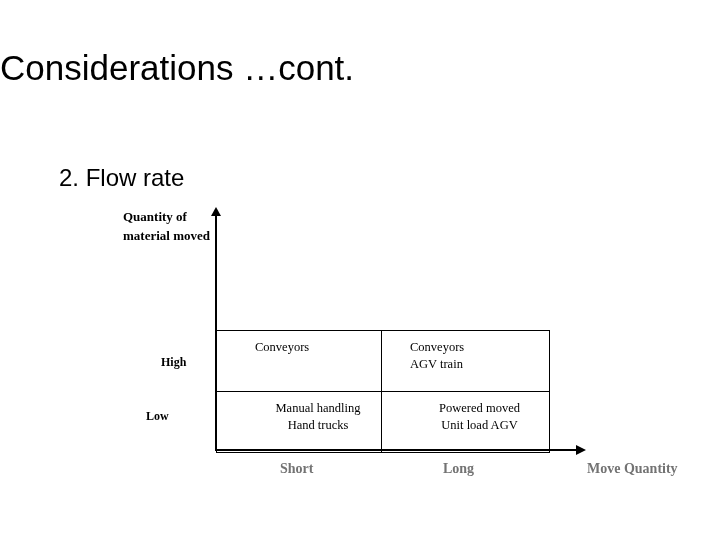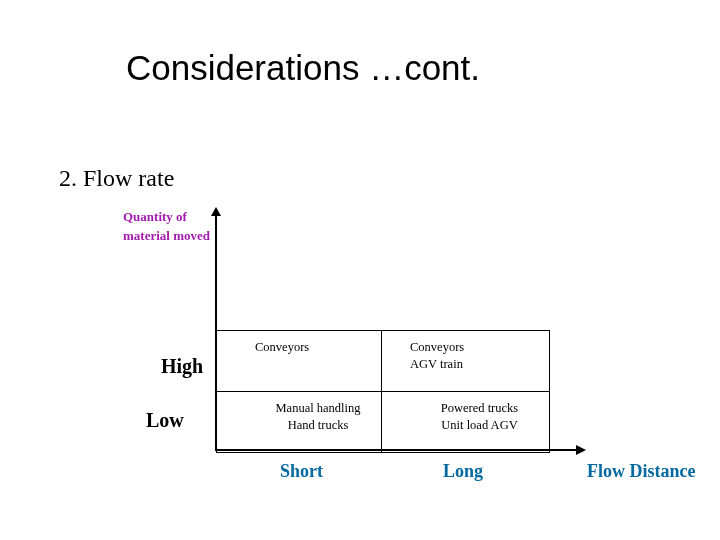--- a/index.html
+++ b/index.html
@@ -16,36 +16,35 @@
     font-family: "Liberation Sans", sans-serif;
     color: #000000;
   }
 
   
   .slide-title {
     position: absolute;
     left: 0;
     top: 47px;
     width: 606px;
-    text-align: center;
     font-family: "Liberation Sans", sans-serif;
     font-size: 35px;
     font-weight: 400;
     line-height: 42px;
     letter-spacing: 0px;
     color: #000000;
     white-space: pre;
   }
 
   
   .slide-subtitle {
     position: absolute;
     left: 59px;
     top: 163px;
-    font-family: Liberation Serif, serif;
+    font-family: Liberation Sans, sans-serif;
     font-size: 24px;
     font-weight: 400;
     line-height: 30px;
     color: #000000;
     white-space: pre;
   }
 
   
   .chart {
     position: absolute;
@@ -58,21 +57,21 @@
   
   .y-axis-label {
     position: absolute;
     left: 123px;
     top: 208px;
     width: 95px;
     font-family: "Liberation Serif", serif;
     font-size: 13px;
     font-weight: bold;
     line-height: 18.5px;
-    color: #a21caf;
+    color: #000000;
     text-align: left;
   }
 
   
   .axis-v-line {
     position: absolute;
     left: 215px;
     top: 215px;
     width: 2px;
     height: 236px;
@@ -104,21 +103,21 @@
     height: 0;
     border-top: 5px solid transparent;
     border-bottom: 5px solid transparent;
     border-left: 10px solid #000000;
   }
 
   
   .row-label {
     position: absolute;
     font-family: "Liberation Serif", serif;
-    font-size: 20px;
+    font-size: 12px;
     font-weight: bold;
     color: #000000;
     white-space: pre;
   }
   .row-label.high { left: 161px; top: 355px; }
   .row-label.low  { left: 146px; top: 409px; }
 
   
   .matrix {
     position: absolute;
@@ -149,23 +148,23 @@
     padding-top: 8px;
     padding-left: 38px;
     white-space: pre-line;
   }
   .cell-text.indent-long { padding-left: 28px; }
 
   
   .x-label {
     position: absolute;
     font-family: "Liberation Serif", serif;
-    font-size: 18px;
+    font-size: 14px;
     font-weight: bold;
-    color: #0369a1;
+    color: #737373;
     white-space: pre;
   }
   .x-label.short { left: 280px; top: 461px; }
   .x-label.long  { left: 443px; top: 461px; }
   .x-label.axis-title { left: 587px; top: 461px; }
 </style>
 </head>
 <body>
 
 <div id="slide">
@@ -198,25 +197,25 @@
           <span class="cell-text indent-long">Conveyors
 AGV train</span>
         </td>
       </tr>
       <tr class="row-low">
         <td class="col-short">
           <span class="cell-text">Manual handling
 Hand trucks</span>
         </td>
         <td class="col-long">
-          <span class="cell-text indent-long">Powered trucks
+          <span class="cell-text indent-long">Powered moved
 Unit load AGV</span>
         </td>
       </tr>
     </tbody>
       </table>
 
     <div class="x-label short">Short</div>
     <div class="x-label long">Long</div>
-    <div class="x-label axis-title">Flow Distance</div>
+    <div class="x-label axis-title">Move Quantity</div>
 
   </div>
 </div>
 
 </body></html>

